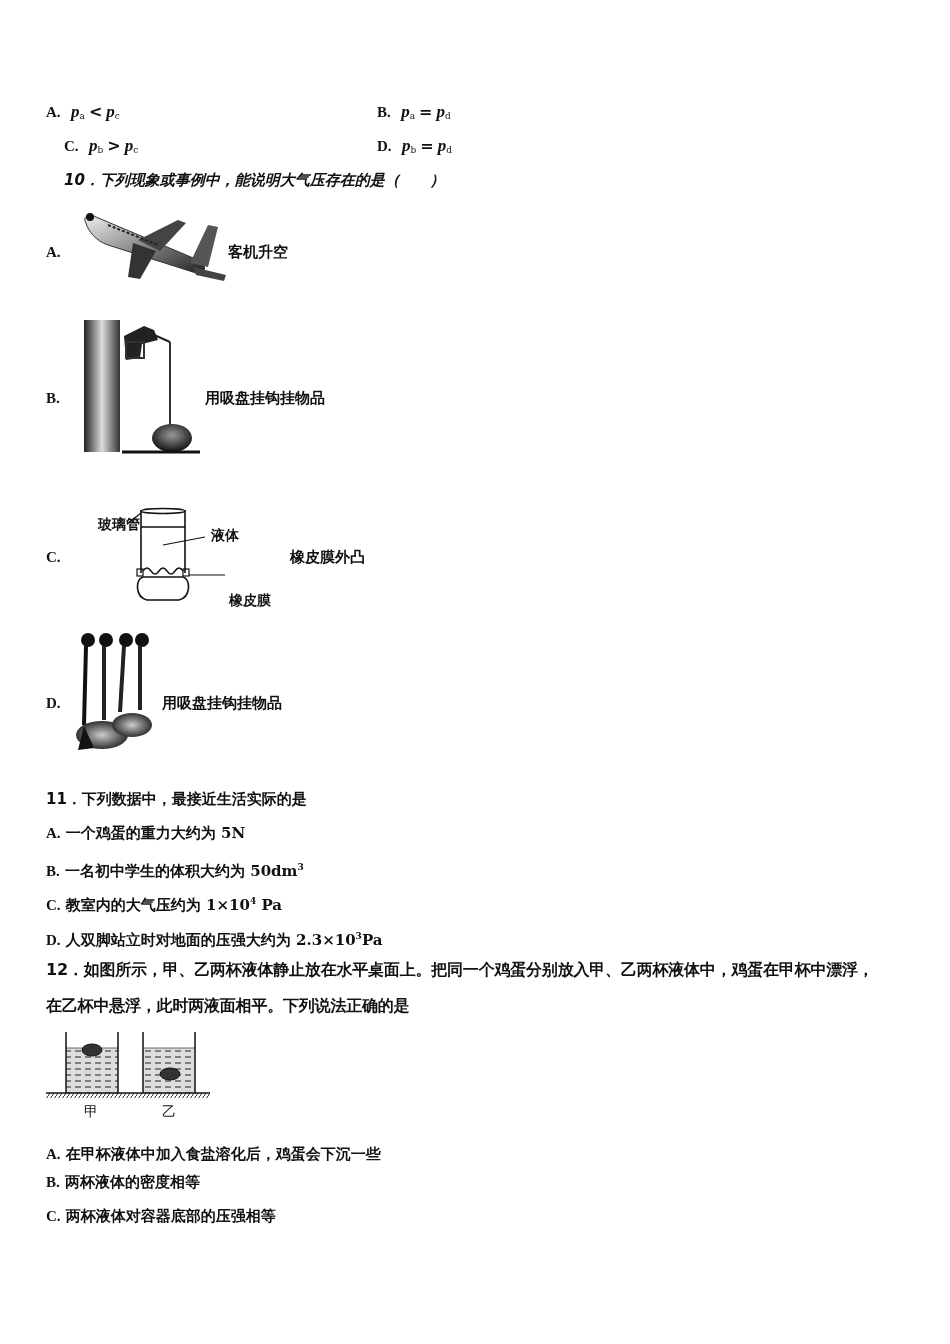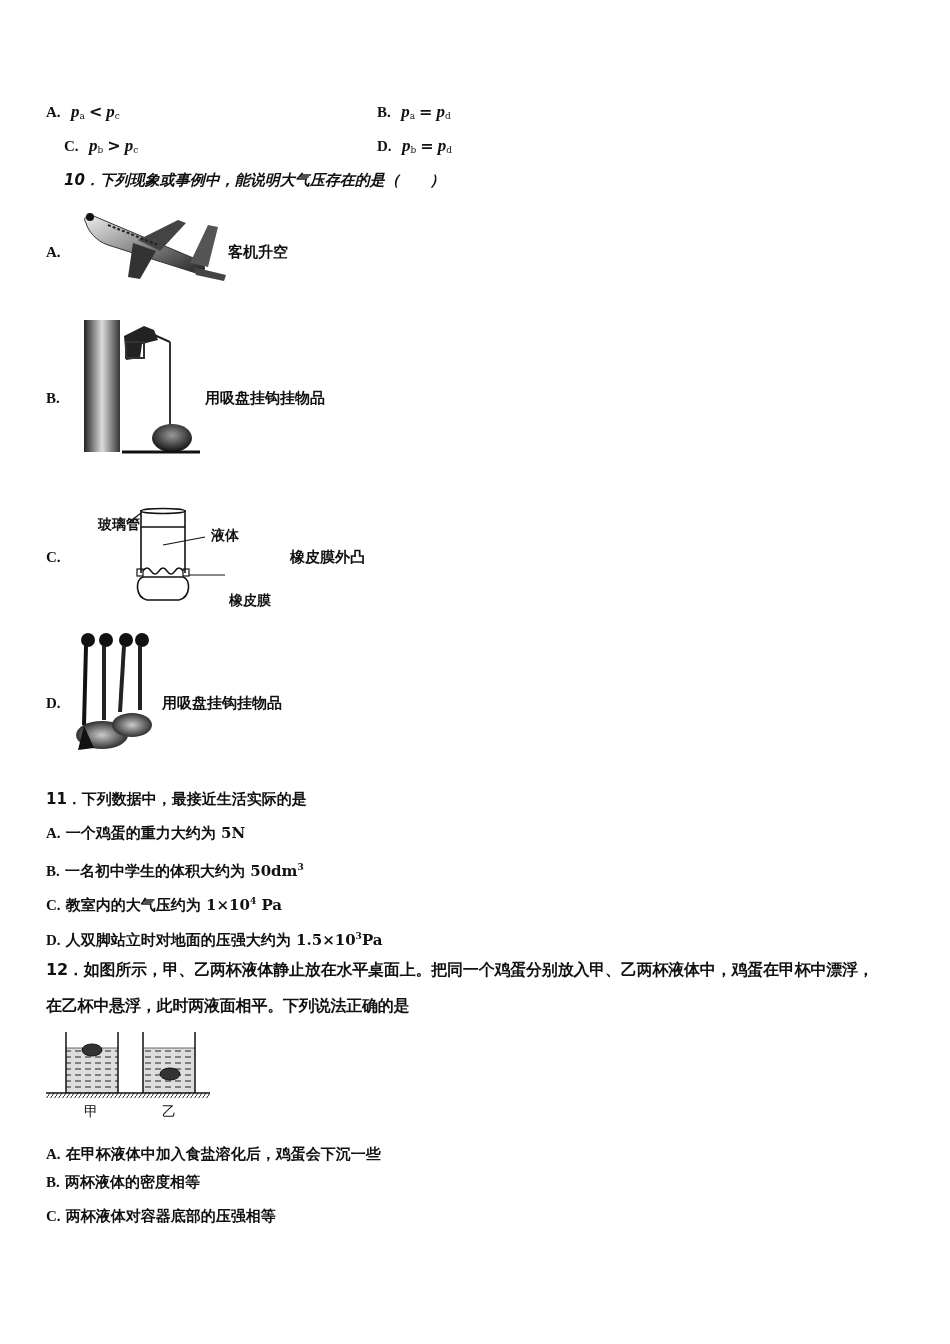--- a/index.html
+++ b/index.html
@@ -125,21 +125,21 @@
 <div class="line" style="left:46px;top:823px;">
   <span class="lbl">A.</span>&nbsp;<span class="cjk">一个鸡蛋的重力大约为 </span><span>5N</span>
 </div>
 <div class="line" style="left:46px;top:857px;">
   <span class="lbl">B.</span>&nbsp;<span class="cjk">一名初中学生的体积大约为 </span><span>50dm</span><sup>3</sup>
 </div>
 <div class="line" style="left:46px;top:891px;">
   <span class="lbl">C.</span>&nbsp;<span class="cjk">教室内的大气压约为 </span><span>1×10</span><sup>4</sup><span> Pa</span>
 </div>
 <div class="line" style="left:46px;top:926px;">
-  <span class="lbl">D.</span>&nbsp;<span class="cjk">人双脚站立时对地面的压强大约为 </span><span>1.5×10</span><sup>3</sup><span>Pa</span>
+  <span class="lbl">D.</span>&nbsp;<span class="cjk">人双脚站立时对地面的压强大约为 </span><span>2.3×10</span><sup>3</sup><span>Pa</span>
 </div>
 
 <div class="line q12" style="left:46px;top:960px;">12．如图所示，甲、乙两杯液体静止放在水平桌面上。把同一个鸡蛋分别放入甲、乙两杯液体中，鸡蛋在甲杯中漂浮，</div>
 <div class="line q12" style="left:46px;top:996px;font-family:Liberation Serif, serif;">在乙杯中悬浮，此时两液面相平。下列说法正确的是</div>
 
 <svg class="fig" style="left:44px;top:1030px;" width="170" height="70" viewBox="0 0 170 70">
   <defs>
     <pattern id="liq" width="10" height="6" patternUnits="userSpaceOnUse">
       <rect width="10" height="6" fill="#ddd"></rect>
       <line x1="1" y1="3" x2="7" y2="3" stroke="#222" stroke-width="1"></line>

